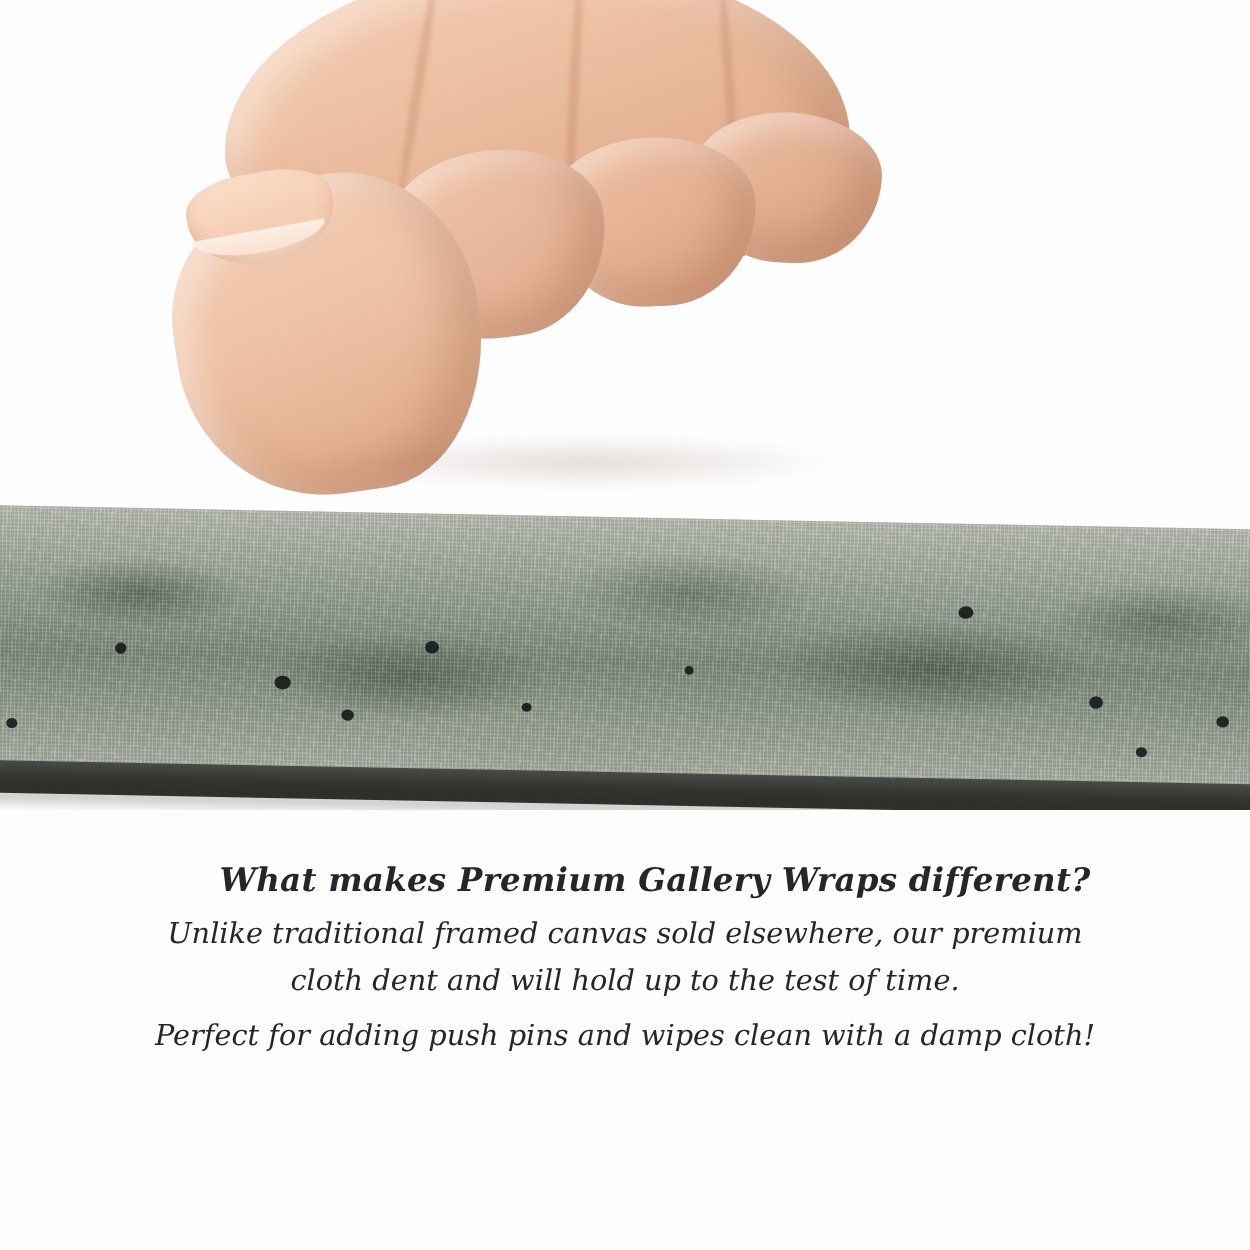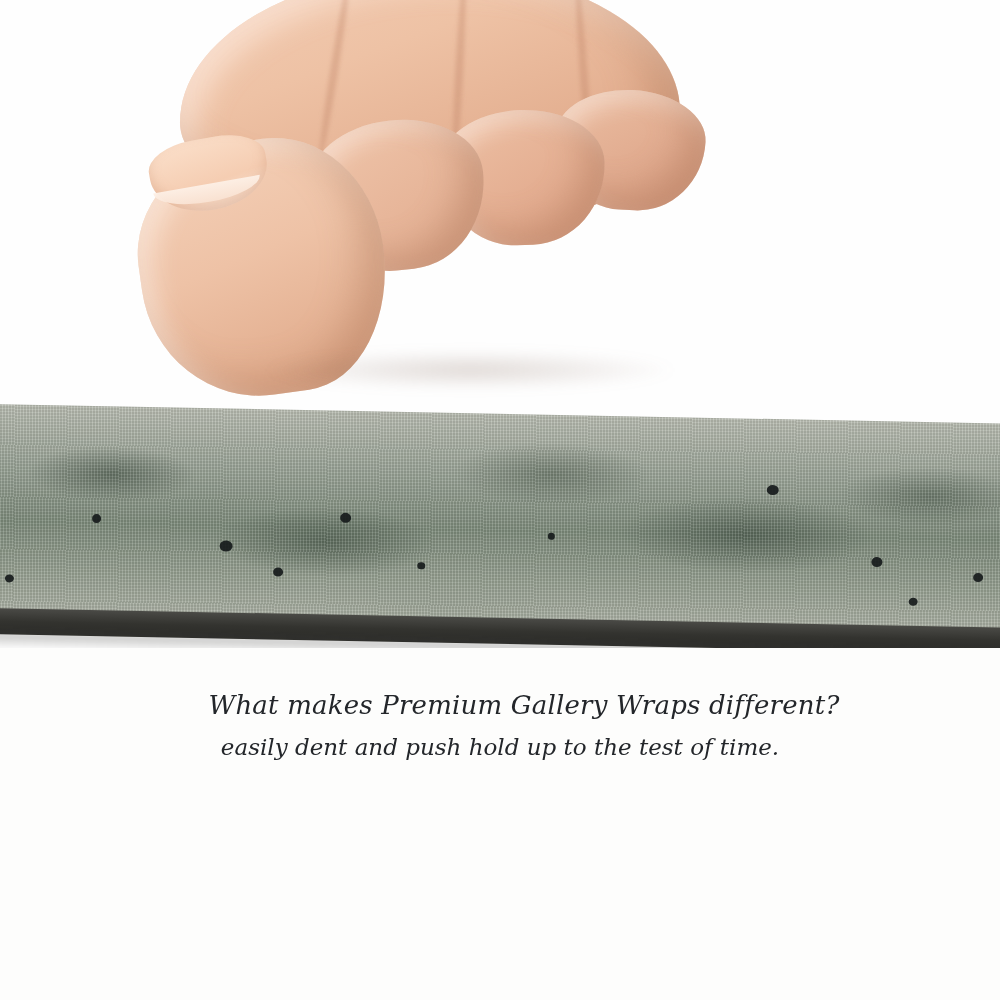--- a/index.html
+++ b/index.html
@@ -190,21 +190,21 @@
     top: 690px;
     width: 1000px;
     text-align: center;
     color: #23262a;
     font-family: "DejaVu Serif", serif;
     font-style: italic;
   }
   .caption h2 {
     margin: 0 0 8px 0;
     font-size: 26px;
-    font-weight: 400;
+    font-weight: 700;
     letter-spacing: 0.2px;
     padding-left: 48px;
   }
   .caption p {
     margin: 0;
     font-size: 23px;
     line-height: 38px;
     font-weight: 400;
   }
   .caption .last {
@@ -249,16 +249,18 @@
         <div class="speck" style="left:18px; top:170px; width:9px; height:8px;"></div>
       </div>
       <div class="slab-bottom"></div>
       <div class="slab-shadow"></div>
     </div>
 
   </div>
 
   <div class="caption">
     <h2>What makes Premium Gallery Wraps different?</h2>
-    <p>easily dent and push hold up to the test of time.</p>
+    <p>Unlike traditional framed canvas sold elsewhere, our premium</p>
+    <p>cloth dent and will hold up to the test of time.</p>
+    <p class="last">Perfect for adding push pins and wipes clean with a damp cloth!</p>
   </div>
 
 </div>
 
 </body></html>

